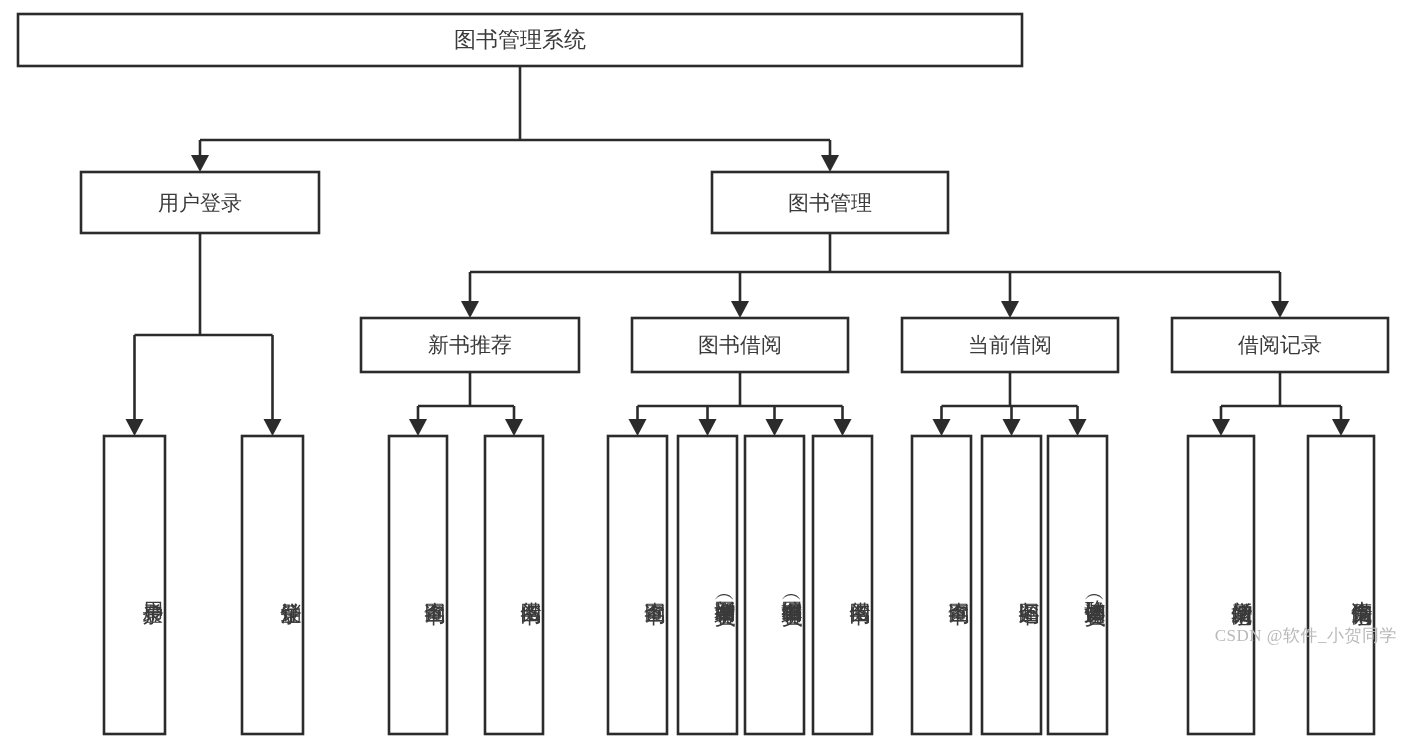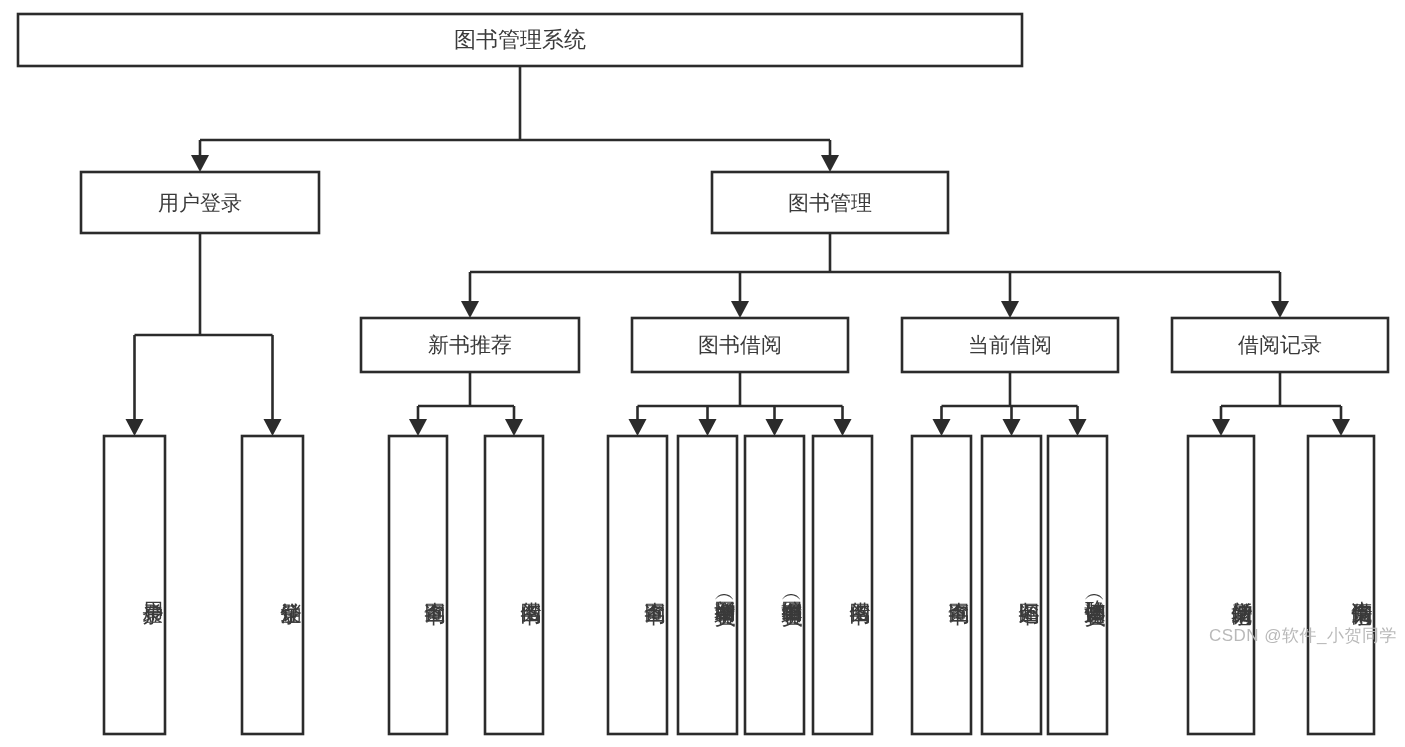--- a/index.html
+++ b/index.html
@@ -13,21 +13,21 @@
   .node-label{fill:#3a3a3a;font-family:"DejaVu Sans","Liberation Sans",sans-serif;
               font-size:21px;text-anchor:middle;dominant-baseline:middle;}
   .node-label.root{font-size:22px;}
   .vlabel{position:absolute;display:flex;align-items:flex-start;justify-content:center;
           writing-mode:vertical-rl;text-orientation:upright;
           font-size:21px;color:#3a3a3a;line-height:1.22;letter-spacing:1px;
           white-space:nowrap;pointer-events:none;
           font-family:"DejaVu Sans","Liberation Sans",sans-serif;}
   #watermark{position:absolute;right:8px;bottom:4px;font-size:17px;color:#b9b9b9;
              letter-spacing:.5px;white-space:nowrap;
-             font-family:Liberation Sans, sans-serif;}
+             font-family:Liberation Serif, serif;}
 </style>
 </head>
 <body>
 
 <div id="diagram-root">
   <svg id="tree" viewBox="0 0 1405 747">
     <g id="edges-layer">
         <g>
           <line x1="520" y1="66" x2="520" y2="140" class="edge"></line>
           <line x1="200" y1="140" x2="830" y2="140" class="edge"></line>

